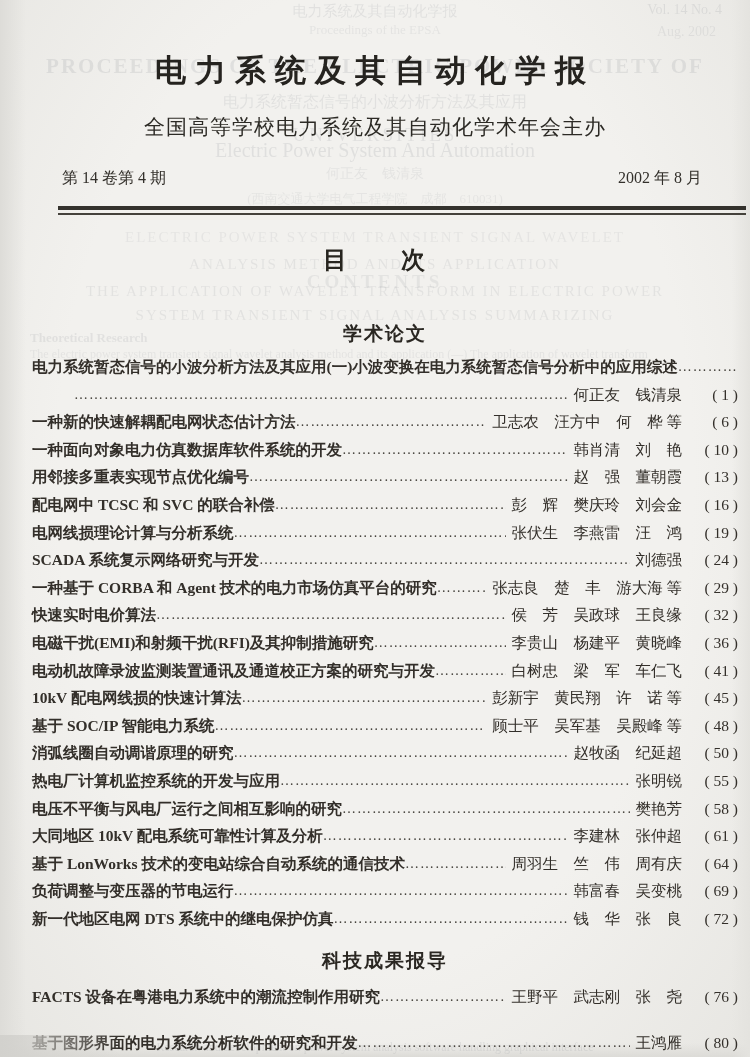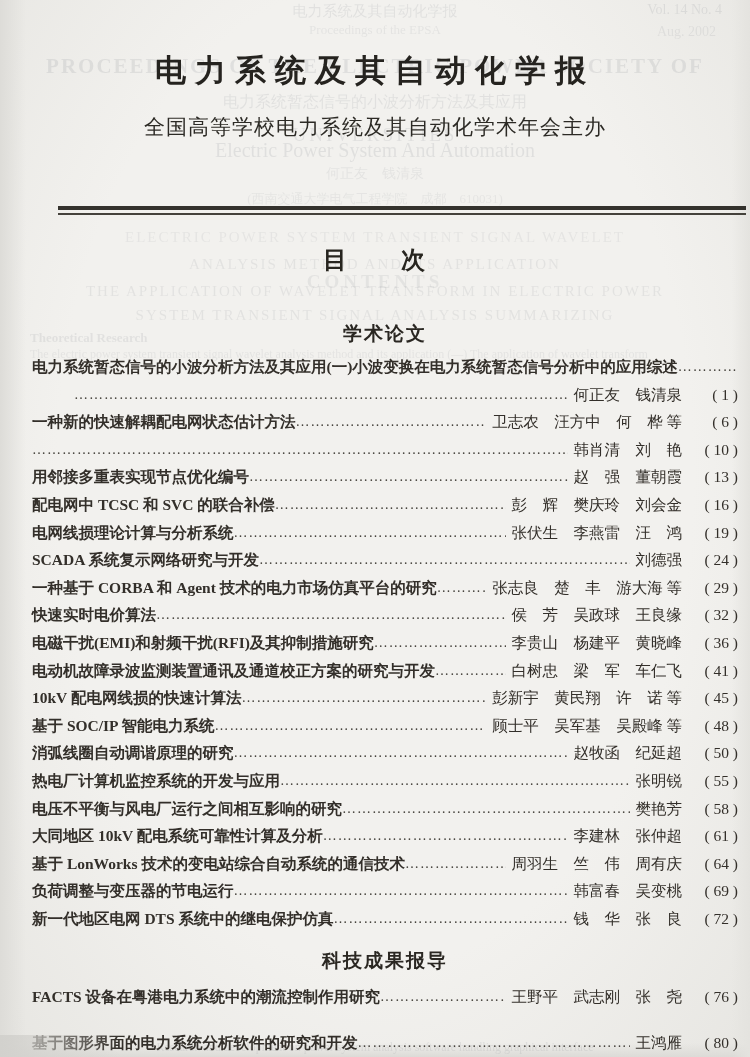--- a/index.html
+++ b/index.html
@@ -90,20 +90,24 @@
   <div class="ghost" style="top:256px;font-size:15px;letter-spacing:2px;opacity:.11">ANALYSIS METHOD AND ITS APPLICATION</div>
   <div class="ghost" style="top:271px;font-size:19px;font-weight:bold;letter-spacing:4px;opacity:.10">CONTENTS</div>
   <div class="ghost" style="top:307px;font-size:15px;letter-spacing:2px;opacity:.11">SYSTEM TRANSIENT SIGNAL ANALYSIS SUMMARIZING</div>
   <div class="ghost" style="top:283px;font-size:15px;letter-spacing:2px;opacity:.11">THE APPLICATION OF WAVELET TRANSFORM IN ELECTRIC POWER</div>
   <div class="ghost g-left" style="top:330px;left:30px;width:auto;font-size:13px;font-weight:bold;opacity:.12">Theoretical Research</div>
   <div class="ghost g-left" style="top:347px;left:30px;width:auto;font-size:12px;opacity:.10">The electric power system transient signal wavelet analysis method and its application (—) The application of wavelet transform</div>
   <div class="ghost" style="top:1040px;font-size:12px;opacity:.13">Research and development on power system analysis software handling graphical interface</div>
 
   <div class="jtitle">电力系统及其自动化学报</div>
   <div class="jsubtitle">全国高等学校电力系统及其自动化学术年会主办</div>
+  <div class="issue-row">
+    <span>第 14 卷第 4 期</span>
+    <span>2002 年 8 月</span>
+  </div>
   <div class="rules">
     <div class="rule-thick"></div>
     <div class="rule-thin"></div>
   </div>
 
   <div class="contents-title">目　　次</div>
 
   <div class="toc">
 
     <div class="sec-heading">学术论文</div>
@@ -118,20 +122,21 @@
       <span class="epage">( 1 )</span>
     </div>
 
     <div class="entry">
       <span class="etitle">一种新的快速解耦配电网状态估计方法</span>
       <span class="leader">……………………………………………………………………………………………………………………………………………………………………………………………………………………</span>
       <span class="eauthors">卫志农　汪方中　何　桦 等</span>
       <span class="epage">( 6 )</span>
     </div>
     <div class="entry">
+      <span class="etitle">一种面向对象电力仿真数据库软件系统的开发</span>
       <span class="leader">……………………………………………………………………………………………………………………………………………………………………………………………………………………</span>
       <span class="eauthors">韩肖清　刘　艳</span>
       <span class="epage">( 10 )</span>
     </div>
     <div class="entry">
       <span class="etitle">用邻接多重表实现节点优化编号</span>
       <span class="leader">……………………………………………………………………………………………………………………………………………………………………………………………………………………</span>
       <span class="eauthors">赵　强　董朝霞</span>
       <span class="epage">( 13 )</span>
     </div>

